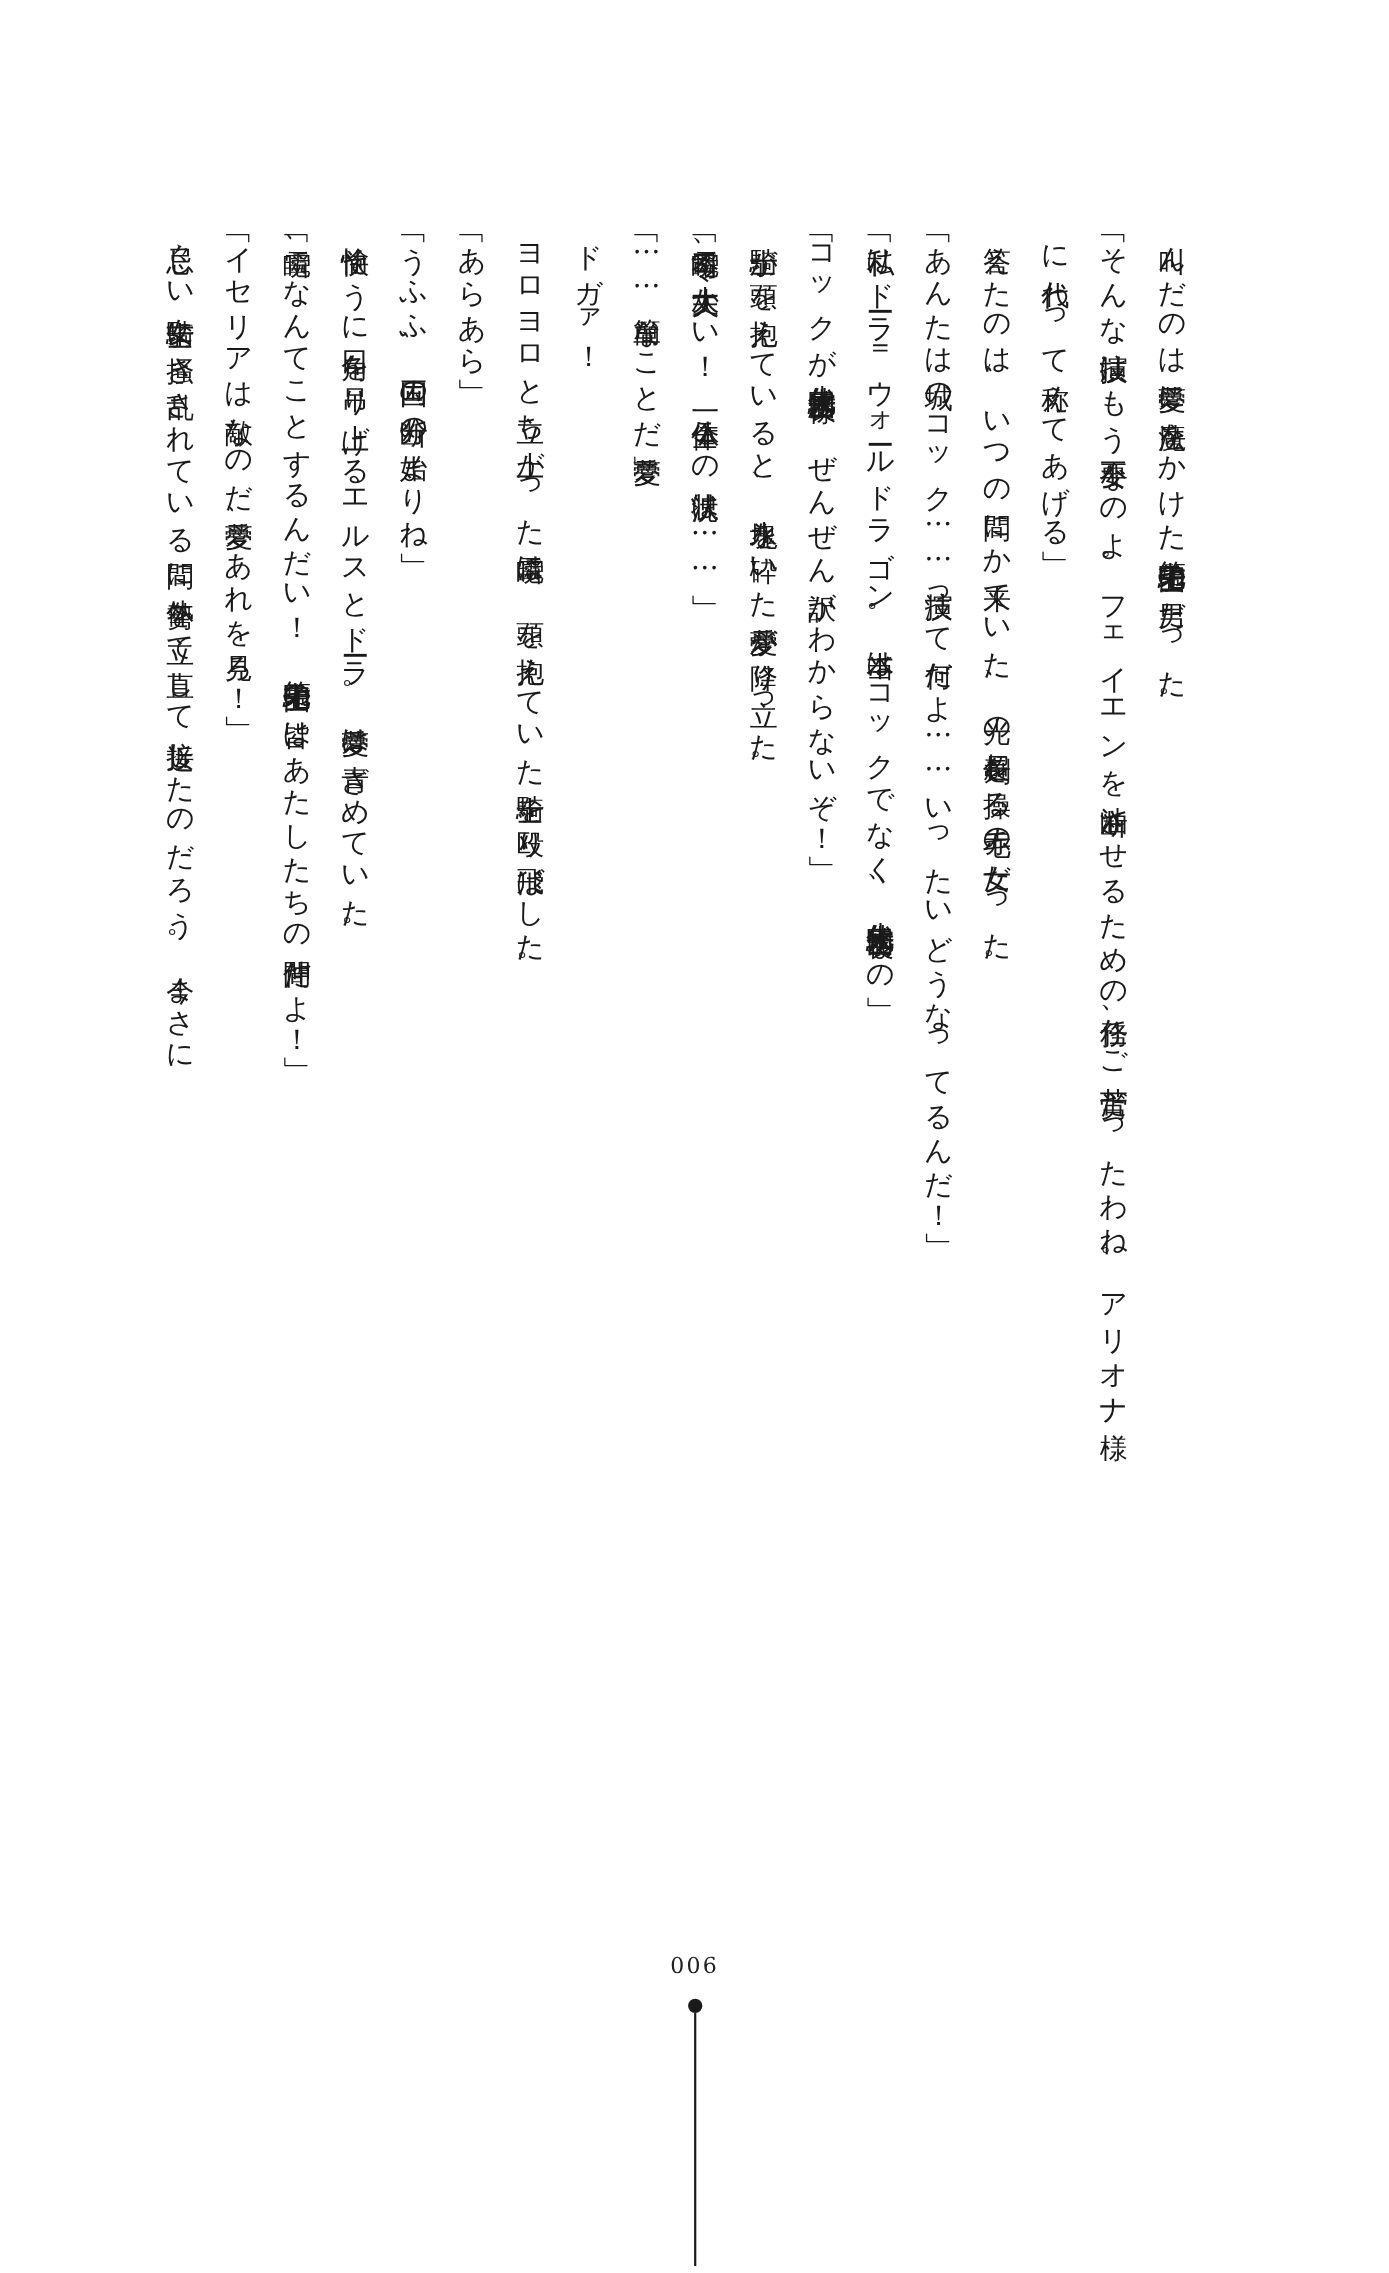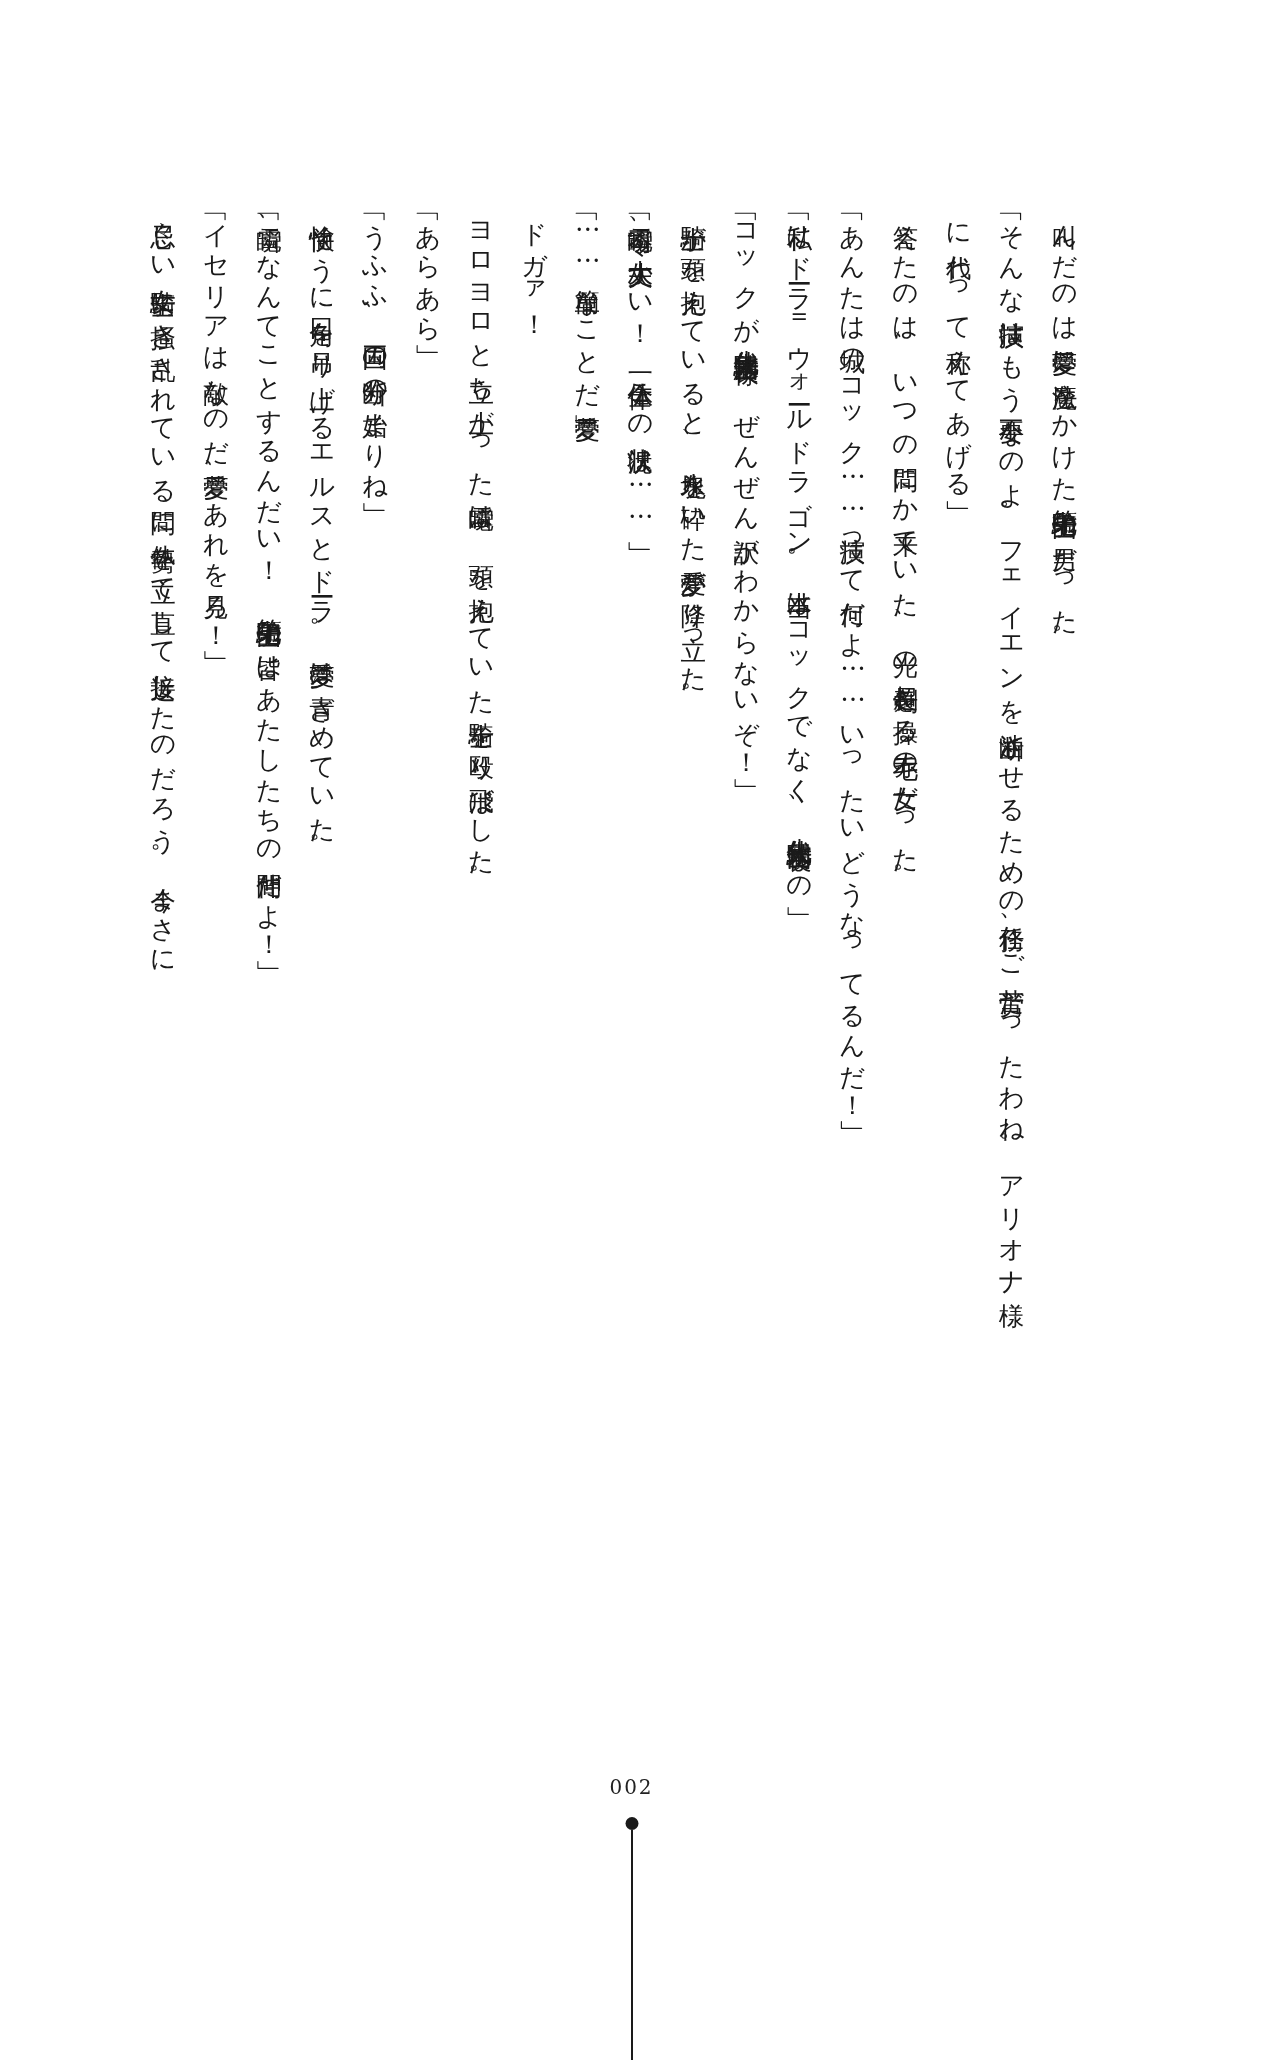--- a/index.html
+++ b/index.html
@@ -106,20 +106,20 @@
     <p>ドガァ！</p>
     <p>ヨロヨロと立ち上がった瞬電は、頭を抱えていた騎士を殴り飛ばした。</p>
     <p>「あらあら」</p>
     <p>「うふふ、両国の分断の始まりね」</p>
     <p>愉快そうに口角を吊り上げるエルスとドーラ。愛夢は青ざめていた。</p>
     <p>「瞬電、なんてことするんだい！　第七騎士団の皆はあたしたちの仲間だよ！」</p>
     <p>「イセリアは敵なのだ愛夢、あれを見ろ！」</p>
     <p>忌々しい女騎士に掻き乱されている間に体勢を立て直して接近したのだろう。今まさに</p>
   </div>
 
-  <div class="page-number">002</div>
+  <div class="page-number">006</div>
 
   <div class="footer-mark">
     <span class="dot"></span>
     <span class="rule"></span>
   </div>
 
 </div>
 
 </body></html>

